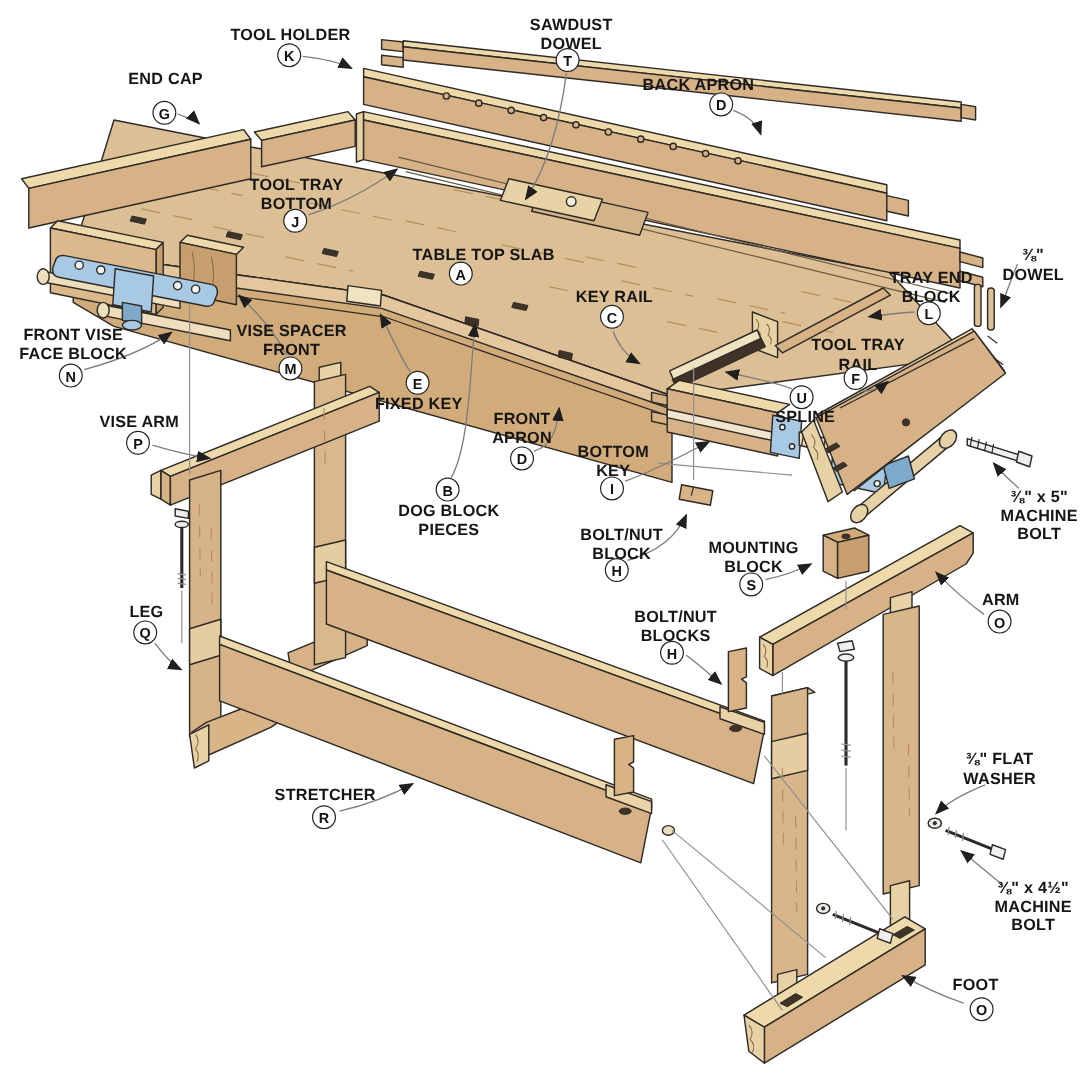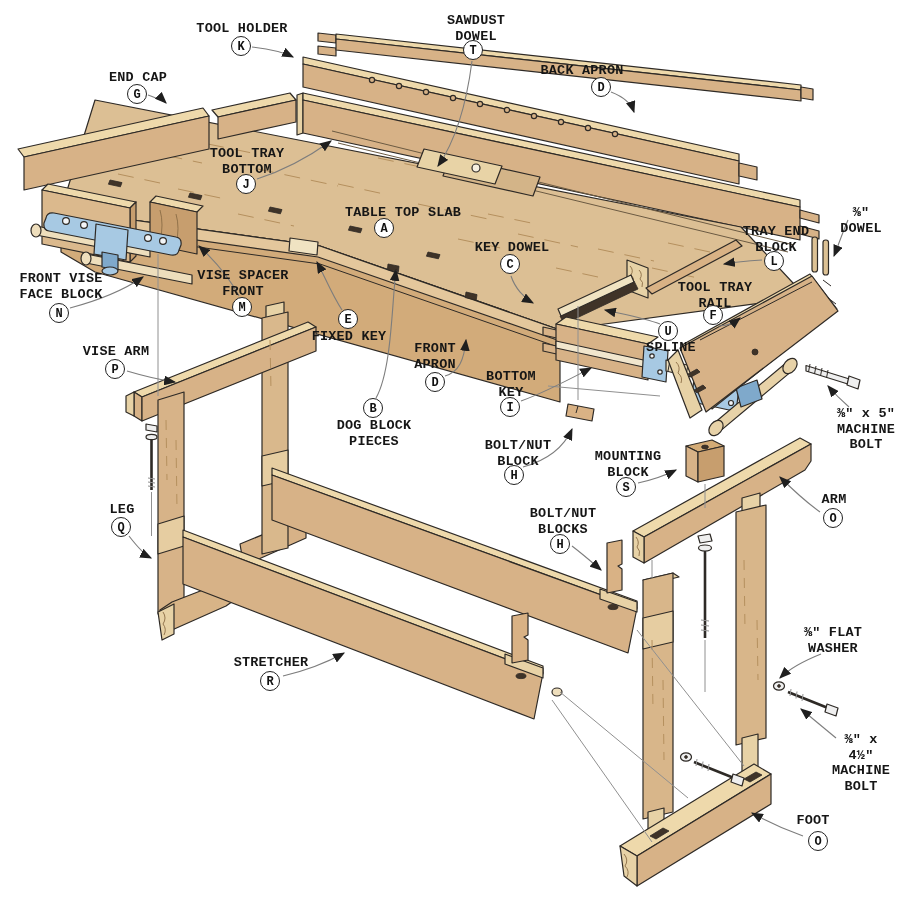--- a/index.html
+++ b/index.html
@@ -1,17 +1,17 @@
 <!DOCTYPE html>
 <html><head>
 <meta charset="utf-8">
 <style>
   html,body{margin:0;padding:0;background:#fff;}
   #stage{position:relative;width:910px;height:899px;background:#ffffff;overflow:hidden;
-         font-family:Liberation Mono, monospace;}
+         font-family:Liberation Sans, sans-serif;}
   #art{position:absolute;left:0;top:0;}
   .lbl{position:absolute;transform:translateX(-50%);text-align:center;color:#161616;
        font-size:13.5px;font-weight:700;line-height:15.5px;letter-spacing:.2px;
        white-space:pre-line;z-index:5;}
   .co{position:absolute;width:20px;height:20px;border:1.7px solid #222;border-radius:50%;
       background:#fff;color:#111;font-size:12px;font-weight:700;line-height:20px;
       text-align:center;box-sizing:border-box;z-index:6;}
   
   .o{stroke:#2e2a26;stroke-width:1.2;stroke-linejoin:round;}
   .wf{fill:#d7b287;} .wt{fill:#eed9ab;} .wd{fill:#c79e6e;} .we{fill:#e7d2a6;} .bl{fill:#a7c9e3;} .bld{fill:#7fa9cb;} .cr{fill:#eedebc;}
@@ -359,25 +359,25 @@
     <path class="ld" d="M821,654 C806,660 790,668 780,678"></path>
     <path class="ld" d="M836,738 C824,728 812,718 801,709"></path>
     <path class="ld" d="M803,836 C786,830 768,822 752,813"></path>
   </g>
 </svg>
 
 <div class="lbl" style="left:242px;top:21px">TOOL HOLDER</div>
 <div class="lbl" style="left:476px;top:13px">SAWDUST
 DOWEL</div>
 <div class="lbl" style="left:582px;top:63px">BACK APRON</div>
-<div class="lbl" style="left:138px;top:70px">END CAP</div>
+<div class="lbl" style="left:138px;top:58px">END CAP</div>
 <div class="lbl" style="left:247px;top:146px">TOOL TRAY
 BOTTOM</div>
 <div class="lbl" style="left:403px;top:205px">TABLE TOP SLAB</div>
-<div class="lbl" style="left:512px;top:240px">KEY DOWEL</div>
+<div class="lbl" style="left:512px;top:240px">KEY RAIL</div>
 <div class="lbl" style="left:861px;top:205px">⅜" DOWEL</div>
 <div class="lbl" style="left:776px;top:224px">TRAY END
 BLOCK</div>
 <div class="lbl" style="left:715px;top:280px">TOOL TRAY
 RAIL</div>
 <div class="lbl" style="left:61px;top:271px">FRONT VISE
 FACE BLOCK</div>
 <div class="lbl" style="left:243px;top:268px">VISE SPACER
 FRONT</div>
 <div class="lbl" style="left:349px;top:329px">FIXED KEY</div>

